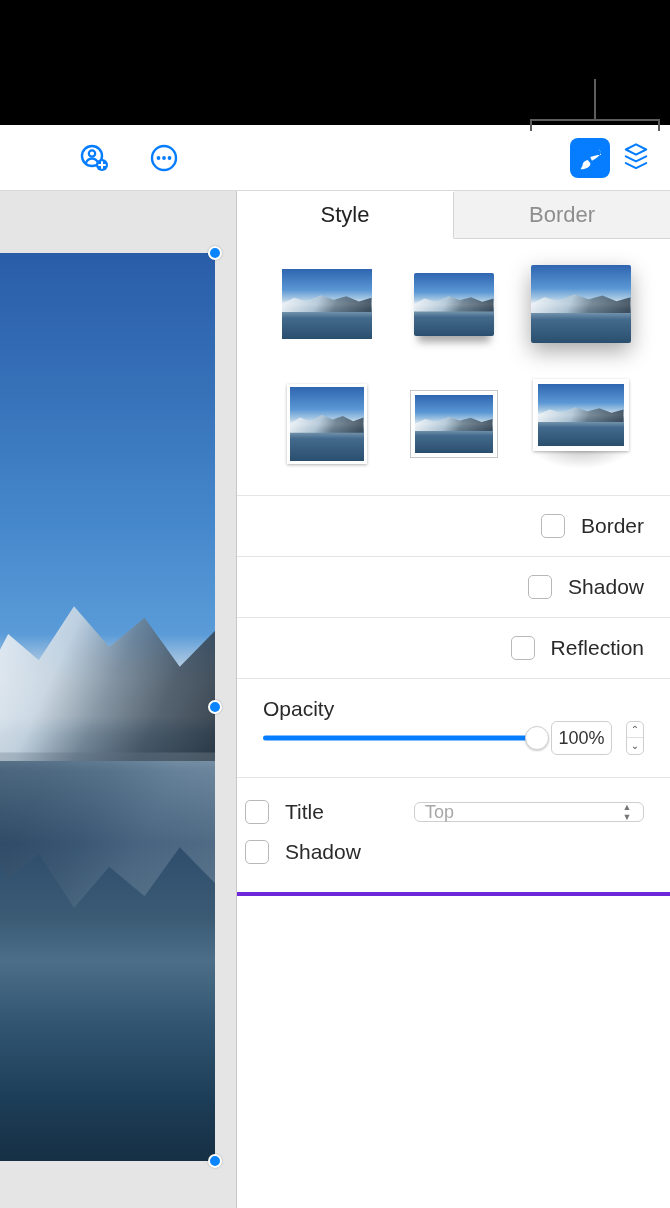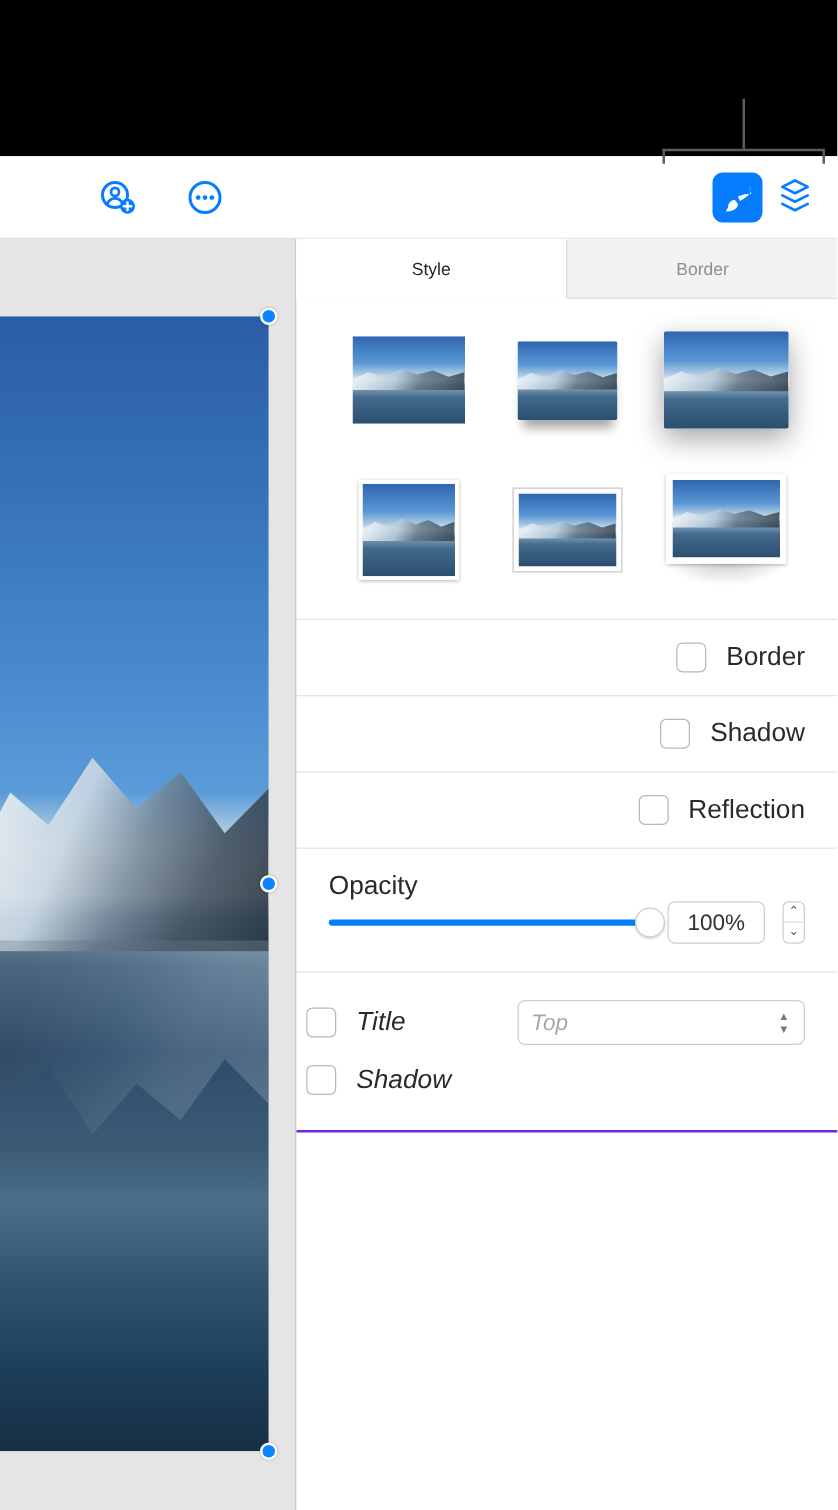--- a/index.html
+++ b/index.html
@@ -144,21 +144,21 @@
   .tabrow {
     display: flex;
     height: 48px;
     border-bottom: 1px solid #d5d5d5;
   }
   .tab {
     flex: 1;
     display: flex;
     align-items: center;
     justify-content: center;
-    font-size: 14px;
+    font-size: 22px;
     color: #8e8e8e;
     background: #f3f2f3;
     border-right: 1px solid #d5d5d5;
     cursor: default;
   }
   .tab:last-child { border-right: none; }
   .tab.active {
     color: #222;
     background: #fff;
     border-bottom: 1px solid #fff;
@@ -249,51 +249,50 @@
   }
   .slider-thumb {
     position: absolute; top: 50%; right: 0;
     width: 24px; height: 24px;
     background: #fff; border: 1px solid #cfcfcf;
     border-radius: 50%;
     transform: translate(50%, -50%);
     box-shadow: 0 1px 2px rgba(0,0,0,0.2);
   }
   .value-box {
-    width: 78px; height: 34px;
+    width: 61px; height: 34px;
     border: 1px solid #cfcfcf;
     border-radius: 6px;
     display: flex; align-items: center; justify-content: center;
     font-size: 18px; color: #333;
     background: #fff;
   }
   .stepper {
     width: 18px;
     display: flex; flex-direction: column;
     border: 1px solid #cfcfcf; border-radius: 5px;
     overflow: hidden;
   }
   .stepper div {
     height: 16px; display:flex; align-items:center; justify-content:center;
     font-size: 10px; line-height: 1; color: #555;
   }
   .stepper div:first-child { border-bottom: 1px solid #e0e0e0; }
 
   .title-caption {
     padding: 14px 26px 20px 8px;
-    border-bottom: 2px solid #6d28d9;
-    font-style: italic;
+    border-bottom: 4px solid #6d28d9;
   }
   .tc-row {
     display: flex; align-items: center; gap: 16px;
     padding: 8px 0;
   }
   .select {
     flex: 1;
-    height: 36px;
+    height: 20px;
     border: 1px solid #cfcfcf;
     border-radius: 6px;
     display: flex; align-items: center;
     padding: 0 10px;
     color: #a8a8a8;
     font-size: 18px;
     position: relative;
     background: #fff;
     margin-left: auto;
     max-width: 230px;

